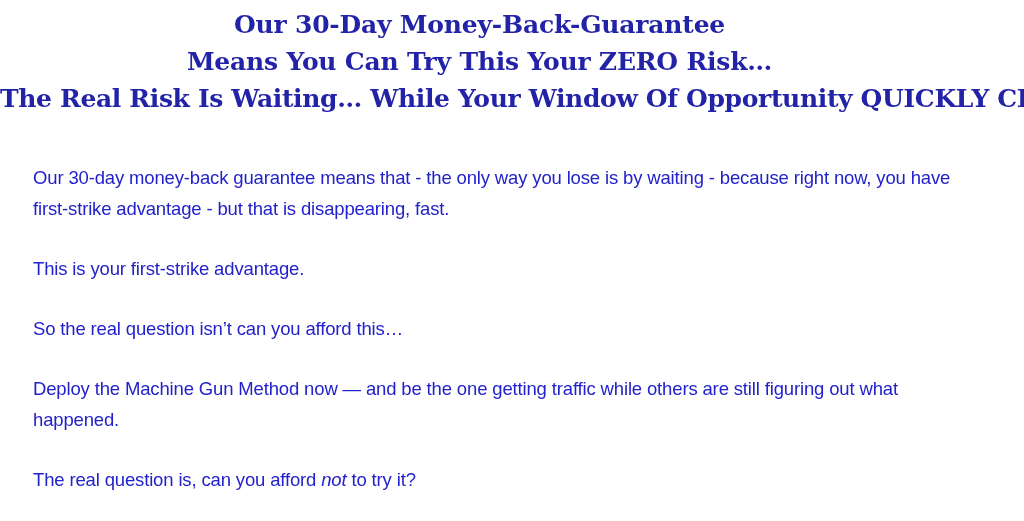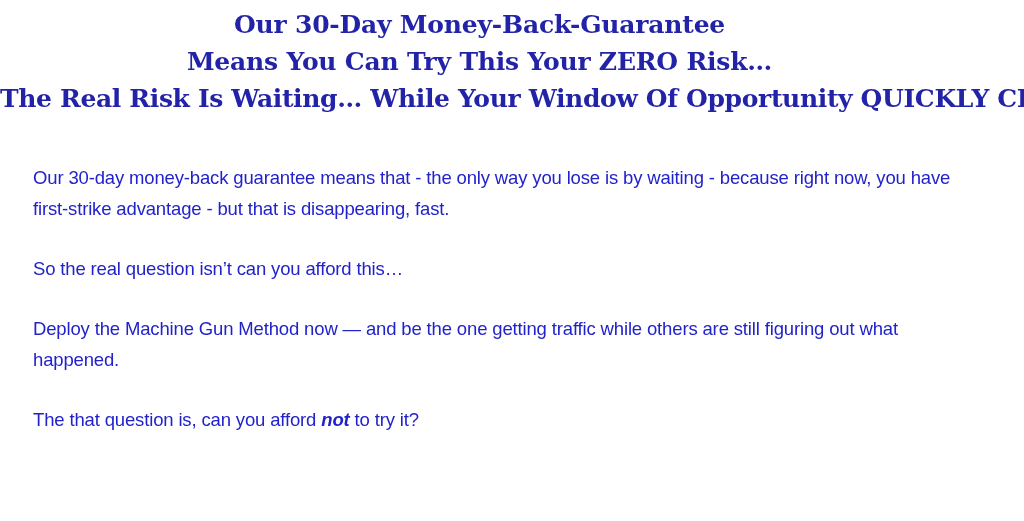--- a/index.html
+++ b/index.html
@@ -65,39 +65,40 @@
   }
   .body-copy p {
     margin: 0 16px 29px 0;
     padding: 0;
     color: #2222CC;
   }
   .body-copy p:last-child {
     margin-bottom: 0;
   }
   .emphasis-bold-italic {
-    font-weight: bold;
+    font-weight: normal;
     font-style: italic;
   }
 </style>
 </head>
 <body>
 
 <div class="page">
 
   <div class="headline">
     <span class="hl-line hl-line-1">Our 30-Day Money-Back-Guarantee</span>
     <span class="hl-line hl-line-2">Means You Can Try This Your ZERO Risk…</span>
     <span class="hl-line hl-line-3">The Real Risk Is Waiting… While Your Window Of Opportunity QUICKLY CLOSES…</span>
   </div>
 
   <div class="body-copy">
     <p>Our 30-day money-back guarantee means that - the only way you lose is by waiting - because right now, you have first-strike advantage - but that is disappearing, fast.</p>
 
+    <p>This is your first-strike advantage.</p>
 
     <p>So the real question isn’t can you afford this…</p>
 
     <p>Deploy the Machine Gun Method now — and be the one getting traffic while others are still figuring out what happened.</p>
 
-    <p><span>The that question is, can you afford </span><span class="emphasis-bold-italic">not</span><span> to try it?</span></p>
+    <p><span>The real question is, can you afford </span><span class="emphasis-bold-italic">not</span><span> to try it?</span></p>
   </div>
 
 </div>
 
 </body></html>

